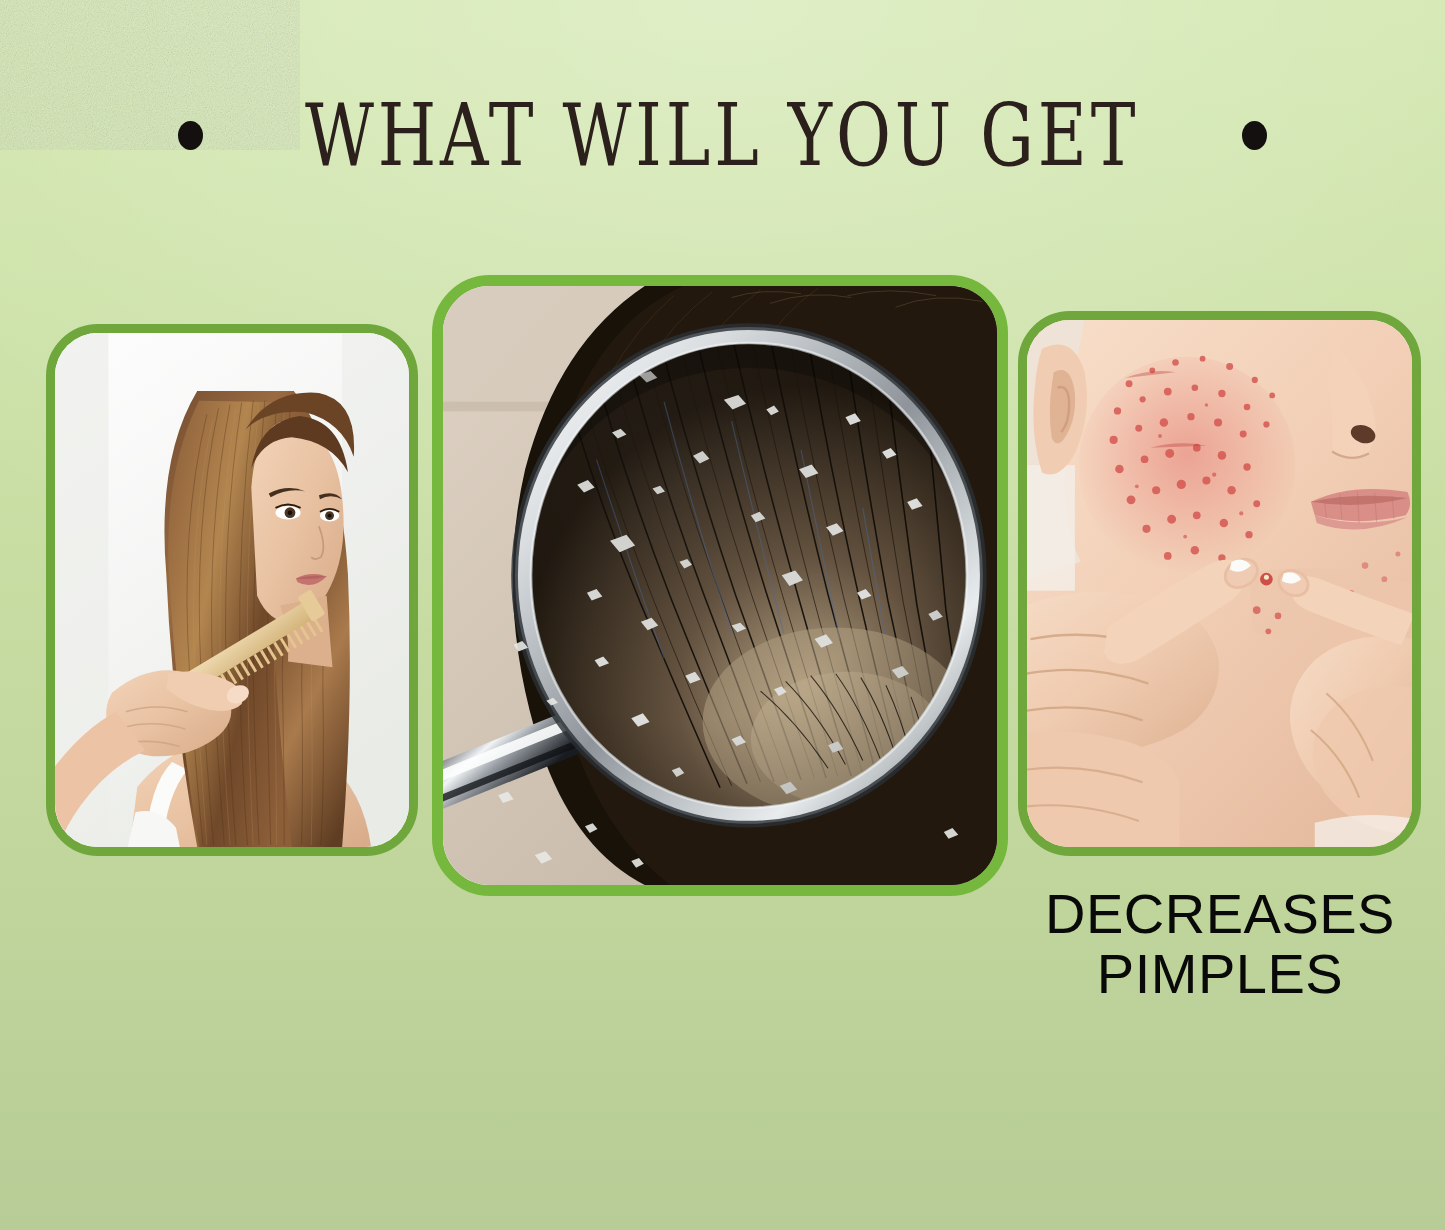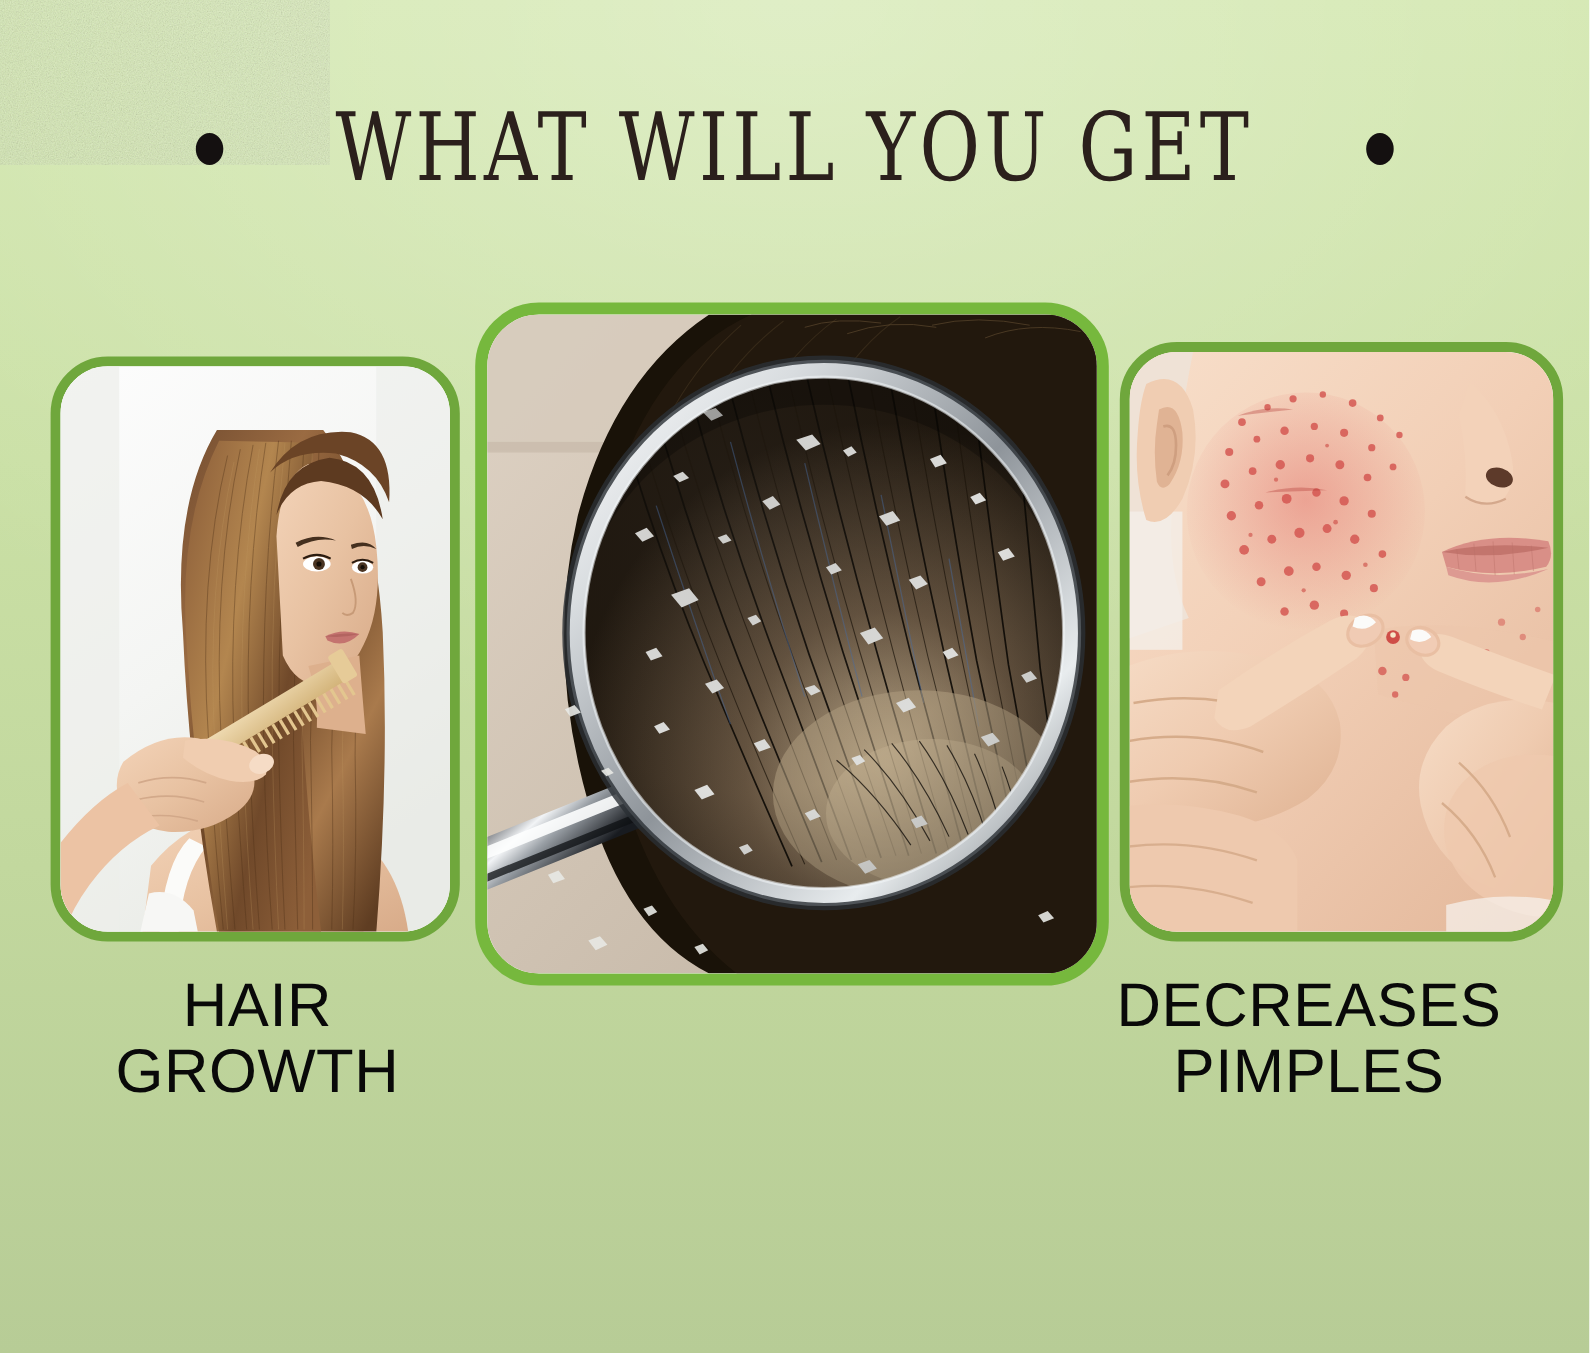--- a/index.html
+++ b/index.html
@@ -101,21 +101,21 @@
     font-weight:400;
     color:#090909;
     text-align:center;
     line-height:1.07;
     letter-spacing:0.5px;
     z-index:4;
     white-space:pre-line;
   }
   #cap-hair      { left:38px;  top:884px;  width:392px; font-size:56px; }
   #cap-dandruff  { left:420px; top:940px;  width:600px; font-size:54px; }
-  #cap-pimples   { left:976px;top:884px;  width:428px; font-size:56px; }
+  #cap-pimples   { left:1006px;top:884px;  width:428px; font-size:56px; }
 </style>
 </head>
 <body>
 
 <div id="poster">
 
   <svg id="grain" xmlns="http://www.w3.org/2000/svg">
     <filter id="nz">
       <feTurbulence type="fractalNoise" baseFrequency="0.95" numOctaves="3" stitchTiles="stitch"></feTurbulence>
       <feColorMatrix type="saturate" values="0.12"></feColorMatrix>
@@ -580,18 +580,16 @@
           <circle cx="240" cy="300" r="4"></circle>
             <circle cx="262" cy="306" r="3.4"></circle>
             <circle cx="252" cy="322" r="3"></circle>
         </g>
 
         <path d="M300 520 Q350 506 403 516 L403 545 L300 545 Z" fill="#f6f3ef" opacity="0.7"></path>
       </svg>
     </div>
   </div>
 
-  <div class="caption" id="cap-hair">HAIR
-GROWTH</div>
   <div class="caption" id="cap-pimples">DECREASES
 PIMPLES</div>
 
 </div>
 
 </body></html>

